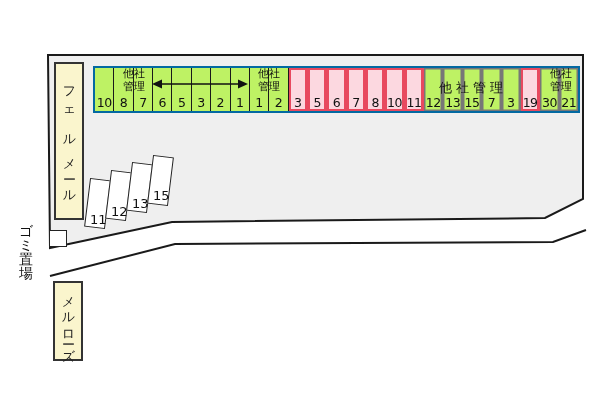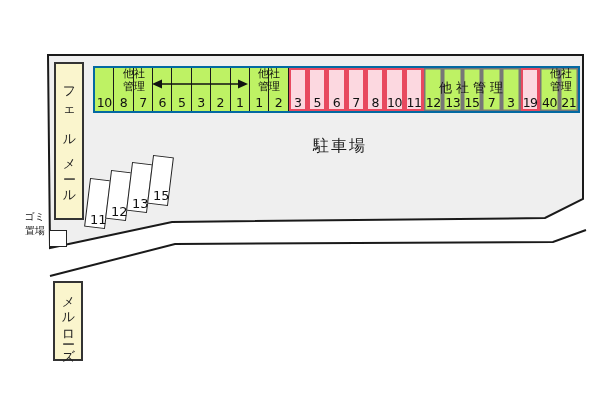--- a/index.html
+++ b/index.html
@@ -52,22 +52,22 @@
   .bldg-fermeer .vtext { letter-spacing:9px; }
   .bldg-melrose { left:53px; top:281px; width:30px; height:80px; }
   .bldg-melrose .vtext { letter-spacing:2px; }
 
   
   .garbage-box {
     position:absolute; left:49px; top:230px; width:18px; height:17px;
     background:#fff; border:1.5px solid #222; box-sizing:border-box; z-index:3;
   }
   .garbage-label {
-    position:absolute; left:19px; top:210px; width:26px; font-size:10px; line-height:14px;
-    text-align:right; word-break:break-all; z-index:4;
+    position:absolute; left:19px; top:224px; width:26px; font-size:14px; line-height:14px;
+    text-align:left; word-break:break-all; z-index:4;
   }
 
   
   .dbox {
     position:absolute; width:21px; height:49px; background:#fff;
     border:1.5px solid #222; box-sizing:border-box; transform:rotate(7deg); z-index:3;
   }
   .dnum { position:absolute; font-size:13px; z-index:4; }
 </style>
 </head>
@@ -107,36 +107,35 @@
     <div class="cell pink">7</div>
     <div class="cell pink">8</div>
     <div class="cell pink">10</div>
     <div class="cell pink">11</div>
     <div class="cell grayb">12</div>
     <div class="cell grayb">13</div>
     <div class="cell grayb">15</div>
     <div class="cell grayb">7</div>
     <div class="cell grayb">3</div>
     <div class="cell pink">19</div>
-    <div class="cell grayb">40</div>
+    <div class="cell grayb">30</div>
     <div class="cell grayb">21</div>
   </div>
 
   <div class="managed2" style="left:121px;">他社管理</div>
   <div class="managed2" style="left:256px;">他社管理</div>
   <div class="managed-span">他社管理</div>
   <div class="managed2" style="left:548px;">他社管理</div>
 
   <svg class="overlay-svg" width="600" height="400" viewBox="0 0 600 400">
     <line x1="156" y1="84" x2="244" y2="84" stroke="#111" stroke-width="1.5"></line>
     <polygon points="152,84 162,79.5 162,88.5" fill="#111"></polygon>
     <polygon points="248,84 238,79.5 238,88.5" fill="#111"></polygon>
   </svg>
 
-  <div class="lot-label">駐車場</div>
 
   <div class="dbox" style="left:87px;  top:179px;"></div>
   <div class="dbox" style="left:108px; top:171px;"></div>
   <div class="dbox" style="left:129px; top:163px;"></div>
   <div class="dbox" style="left:150px; top:156px;"></div>
   <div class="dnum" style="left:90px;  top:212px;">11</div>
   <div class="dnum" style="left:111px; top:204px;">12</div>
   <div class="dnum" style="left:132px; top:196px;">13</div>
   <div class="dnum" style="left:153px; top:188px;">15</div>
 

